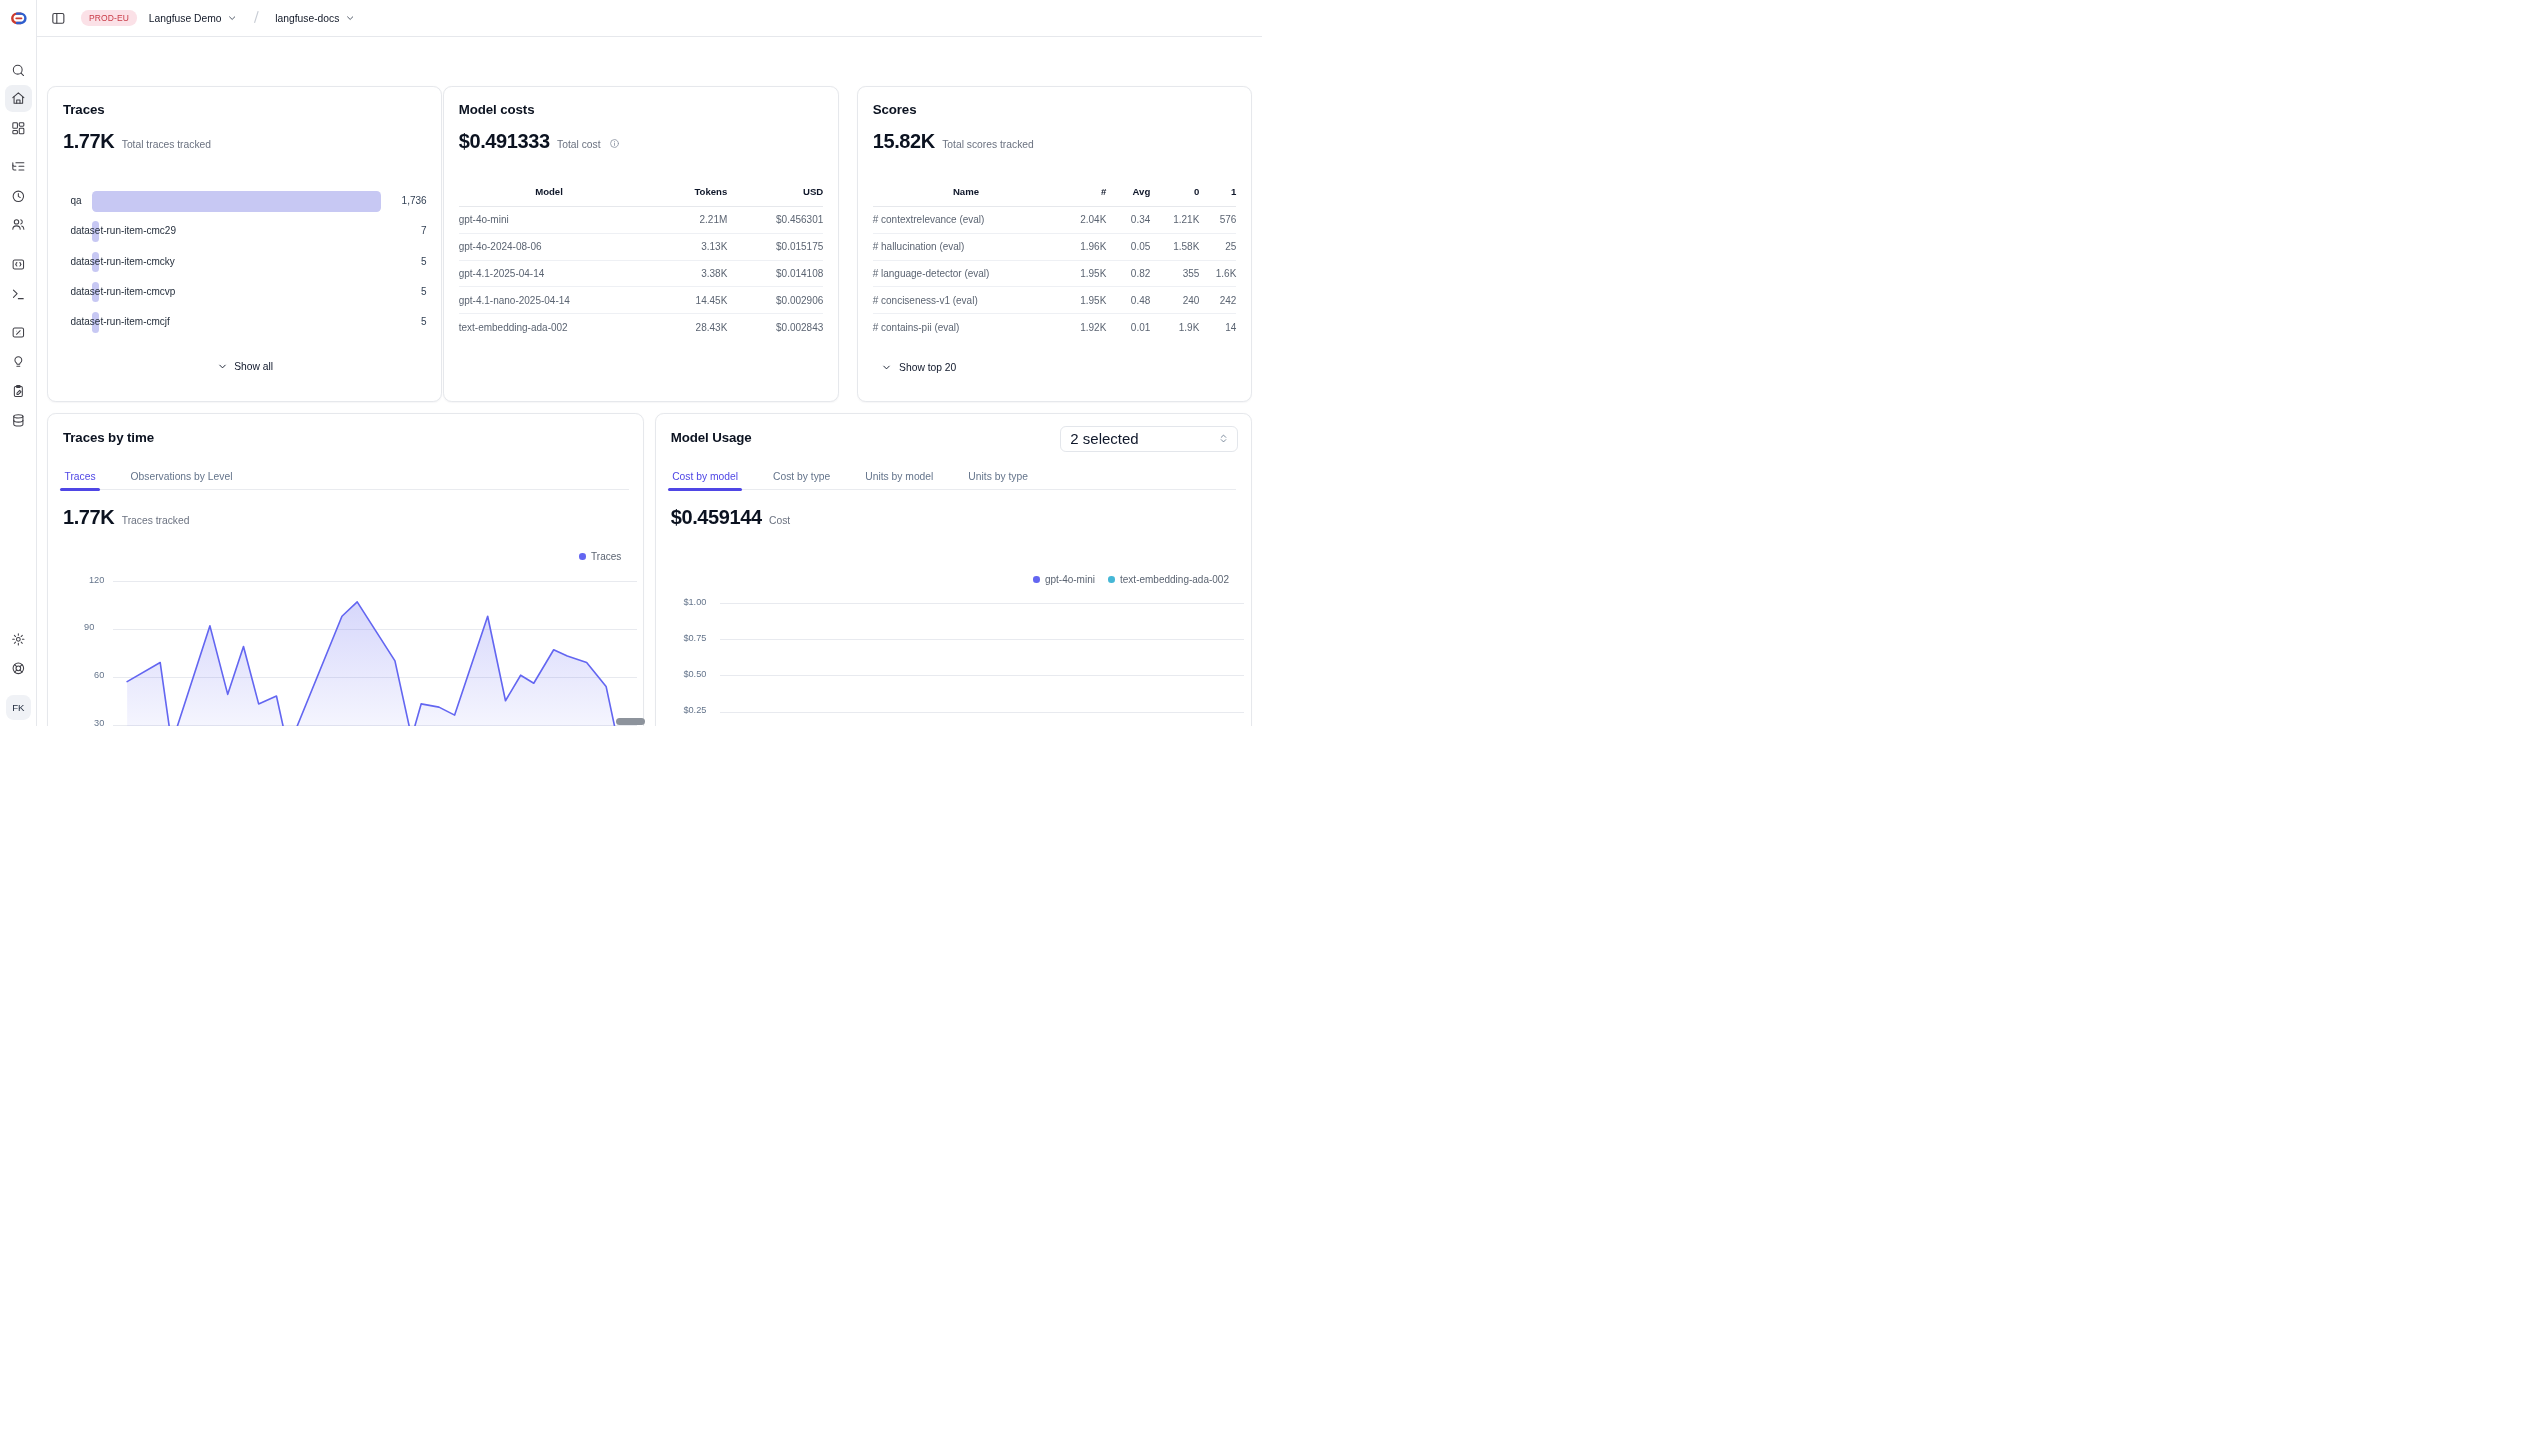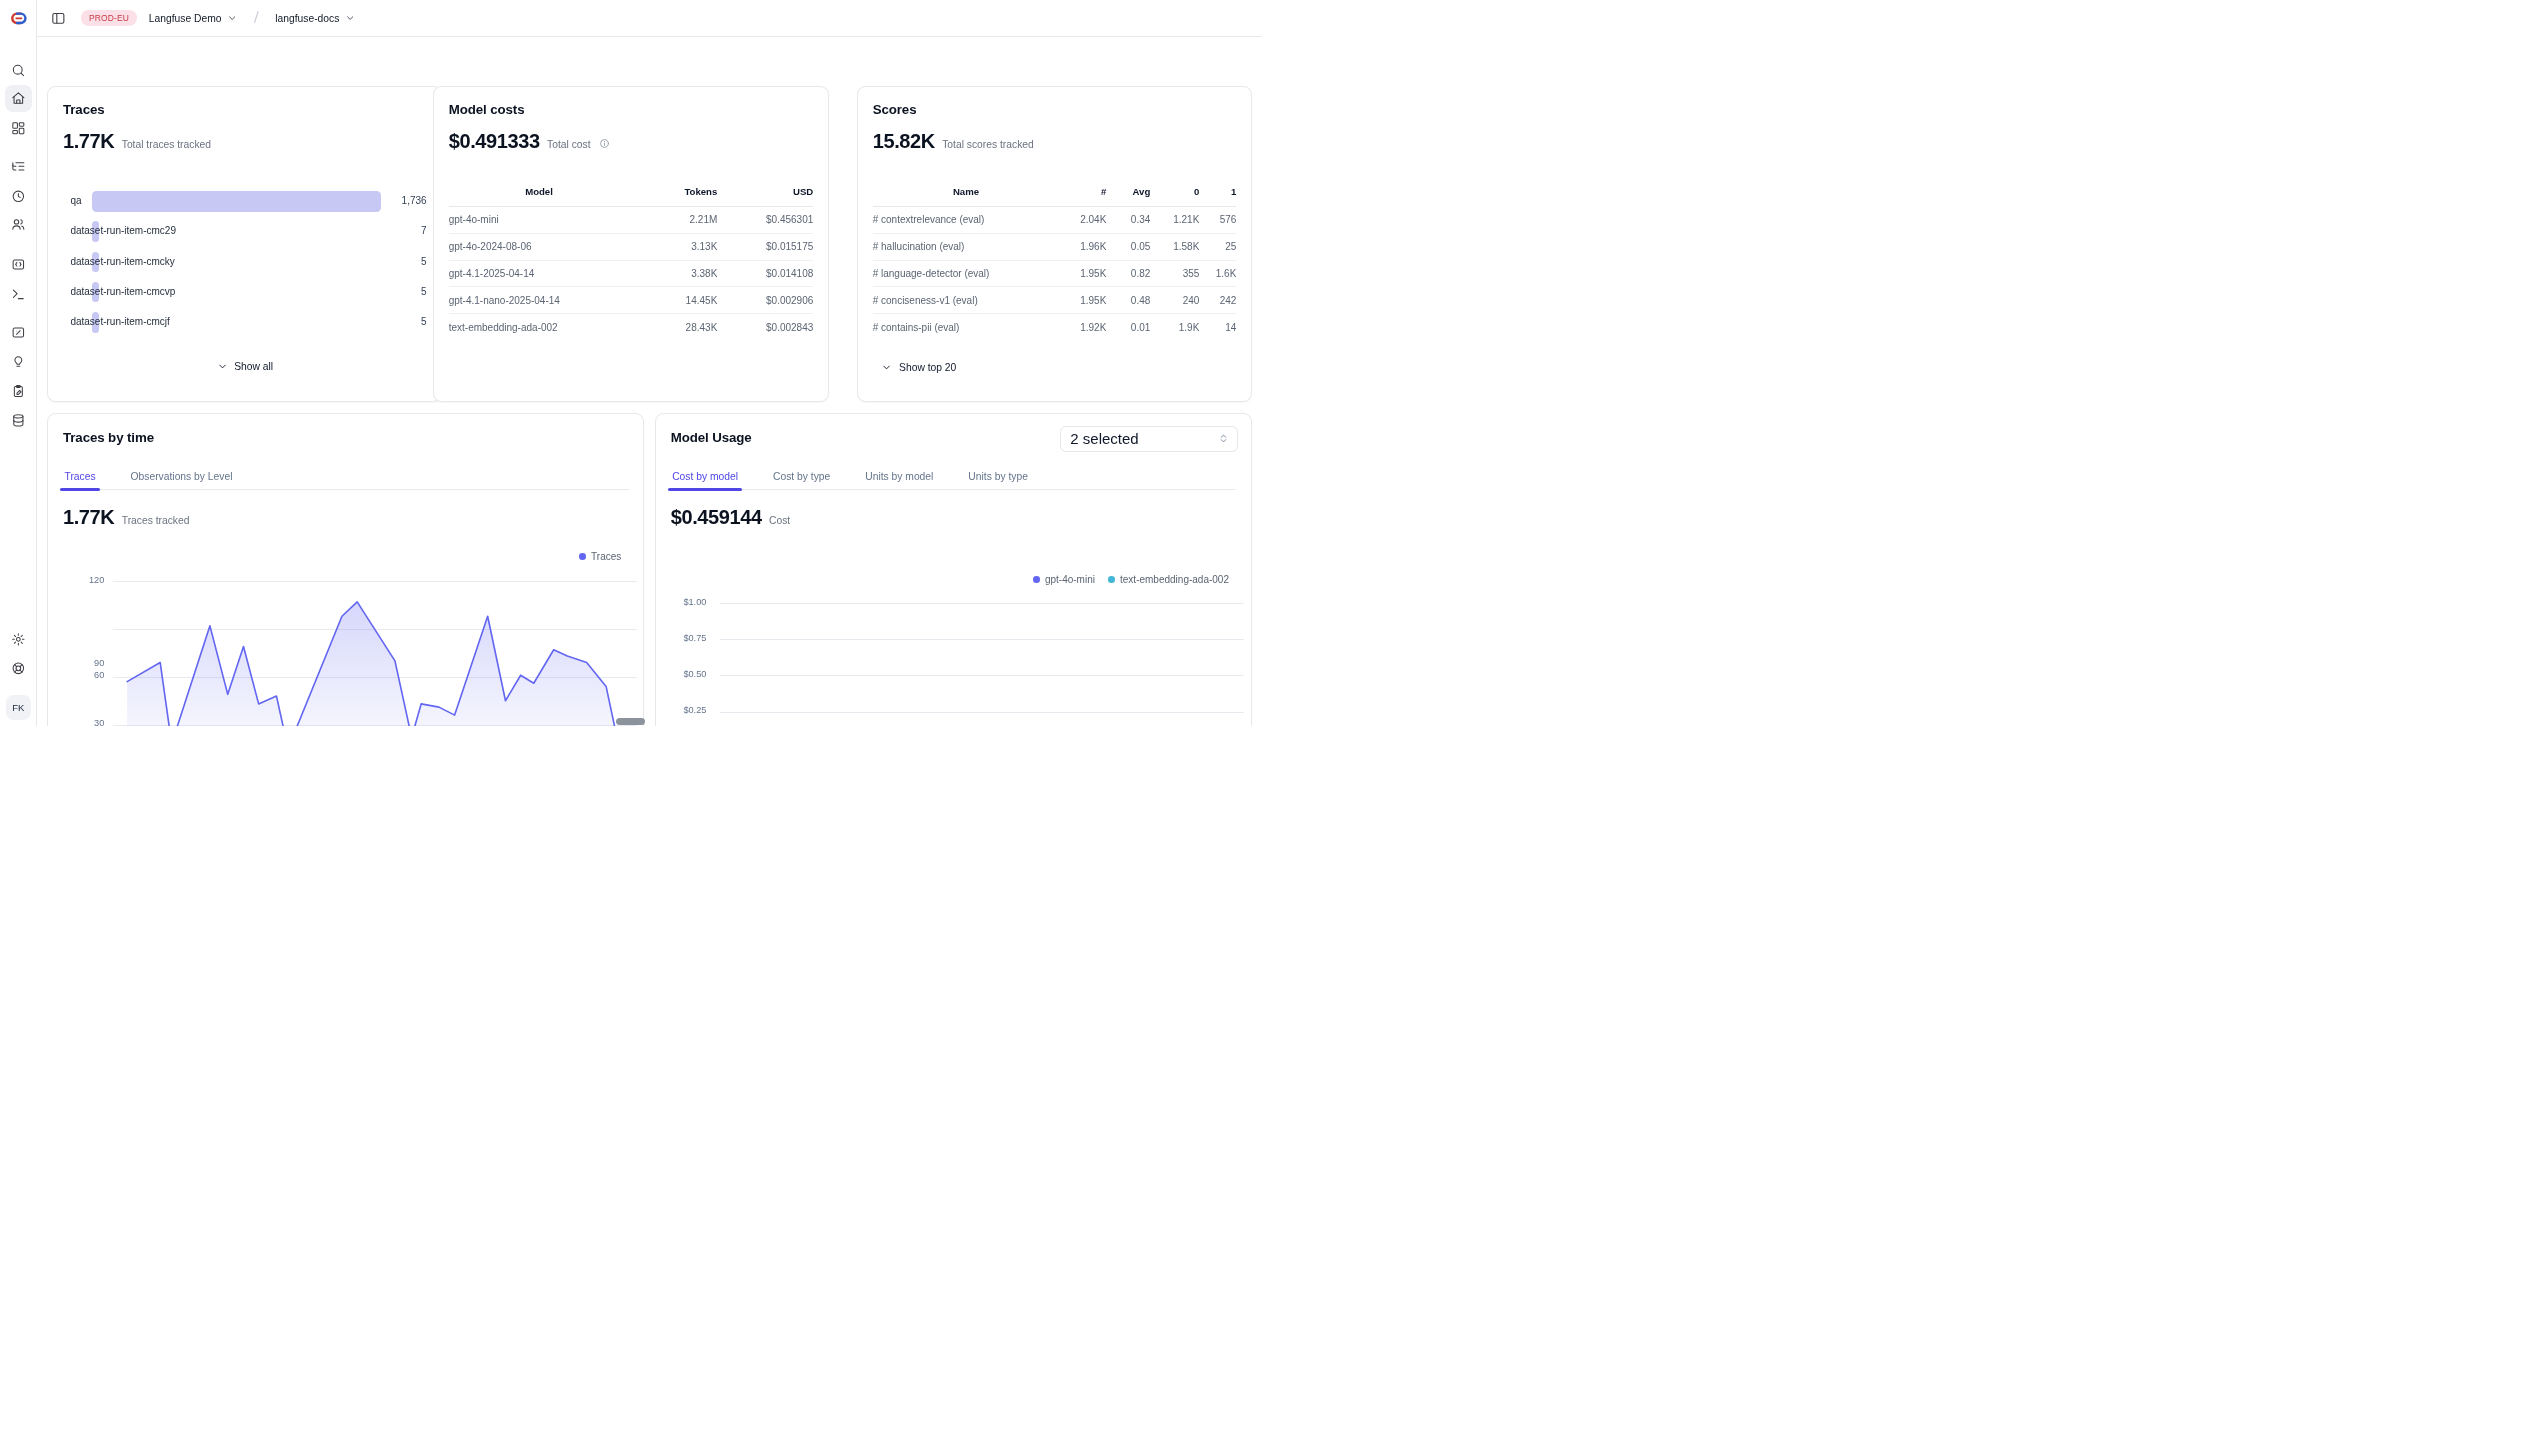--- a/index.html
+++ b/index.html
@@ -269,21 +269,21 @@
           </div>
         </div>
       <div class="show-more center">
         <svg width="11" height="11" viewBox="0 0 24 24">
             <path d="M6 9l6 6 6-6"></path>
           </svg>
         <span>Show all</span>
       </div>
     </section>
 
-    <section class="card" id="card-costs" style="left:396px;top:9.6px;width:396px;height:316px;">
+    <section class="card" id="card-costs" style="left:406px;top:9.6px;width:396px;height:316px;">
       <div class="card-title">Model costs</div>
       <div class="metric-row">
         <span class="metric-num">$0.491333</span>
         <span class="metric-label">Total cost</span>
         <svg class="info-ico" width="11" height="11" viewBox="0 0 24 24" style="stroke:#8a93a1;fill:none;stroke-width:1.8;stroke-linecap:round;">
             <circle cx="12" cy="12" r="8.6"></circle>
             <line x1="12" y1="11" x2="12" y2="16.2"></line>
             <line x1="12" y1="7.6" x2="12" y2="7.7"></line>
           </svg>
       </div>
@@ -421,21 +421,21 @@
               <stop offset="0" stop-color="#6366f1" stop-opacity="0.26"></stop>
               <stop offset="1" stop-color="#6366f1" stop-opacity="0.02"></stop>
             </linearGradient>
           </defs>
           <path d="M19.2,136.5 L64.1,110.5 L79.7,221.0 L131.7,60.7 L155.9,153.8 L177.3,88.8 L197.9,166.8 L222.1,156.0 L237.8,227.5 L311.1,47.7 L331.8,28.2 L358.1,69.3 L383.1,108.3 L405.8,212.3 L418.7,166.8 L442.9,171.2 L464.2,182.0 L509.1,47.7 L533.3,162.5 L553.9,127.8 L571.7,138.7 L598.8,93.2 L617.3,101.8 L643.6,110.5 L670.0,143.0 L685.7,216.7 L685.7,236 L19.2,236 Z" fill="url(#gradTraces)" stroke="none"></path>
           <path d="M19.2,136.5 L64.1,110.5 L79.7,221.0 L131.7,60.7 L155.9,153.8 L177.3,88.8 L197.9,166.8 L222.1,156.0 L237.8,227.5 L311.1,47.7 L331.8,28.2 L358.1,69.3 L383.1,108.3 L405.8,212.3 L418.7,166.8 L442.9,171.2 L464.2,182.0 L509.1,47.7 L533.3,162.5 L553.9,127.8 L571.7,138.7 L598.8,93.2 L617.3,101.8 L643.6,110.5 L670.0,143.0 L685.7,216.7" fill="none" stroke="#6366f1" stroke-width="2.2" stroke-linejoin="round" stroke-linecap="round"></path>
         </svg>
     <div class="gridline" style="left: 65px; width: 524px; top: 167px;"></div>
         <div class="tick" style="left: 19px; width: 37px; top: 161px;">120</div>
         <div class="gridline" style="left: 65px; width: 524px; top: 215px;"></div>
-        <div class="tick" style="left: 19px; width: 37px; top: 208px; margin-top: 36px;">90</div>
+        <div class="tick" style="left: 9px; width: 37px; top: 208px;">90</div>
         <div class="gridline" style="left: 65px; width: 524px; top: 263px;"></div>
         <div class="tick" style="left: 19px; width: 37px; top: 256px;">60</div>
         <div class="gridline" style="left: 65px; width: 524px; top: 311px;"></div>
         <div class="tick" style="left: 19px; width: 37px; top: 304px;">30</div>
       </section>
 
     <section class="card" id="card-model-usage" style="left:618px;top:337px;width:597px;height:354px;">
       <div class="card-title">Model Usage</div>
       <div class="select">
         <span>2 selected</span>

